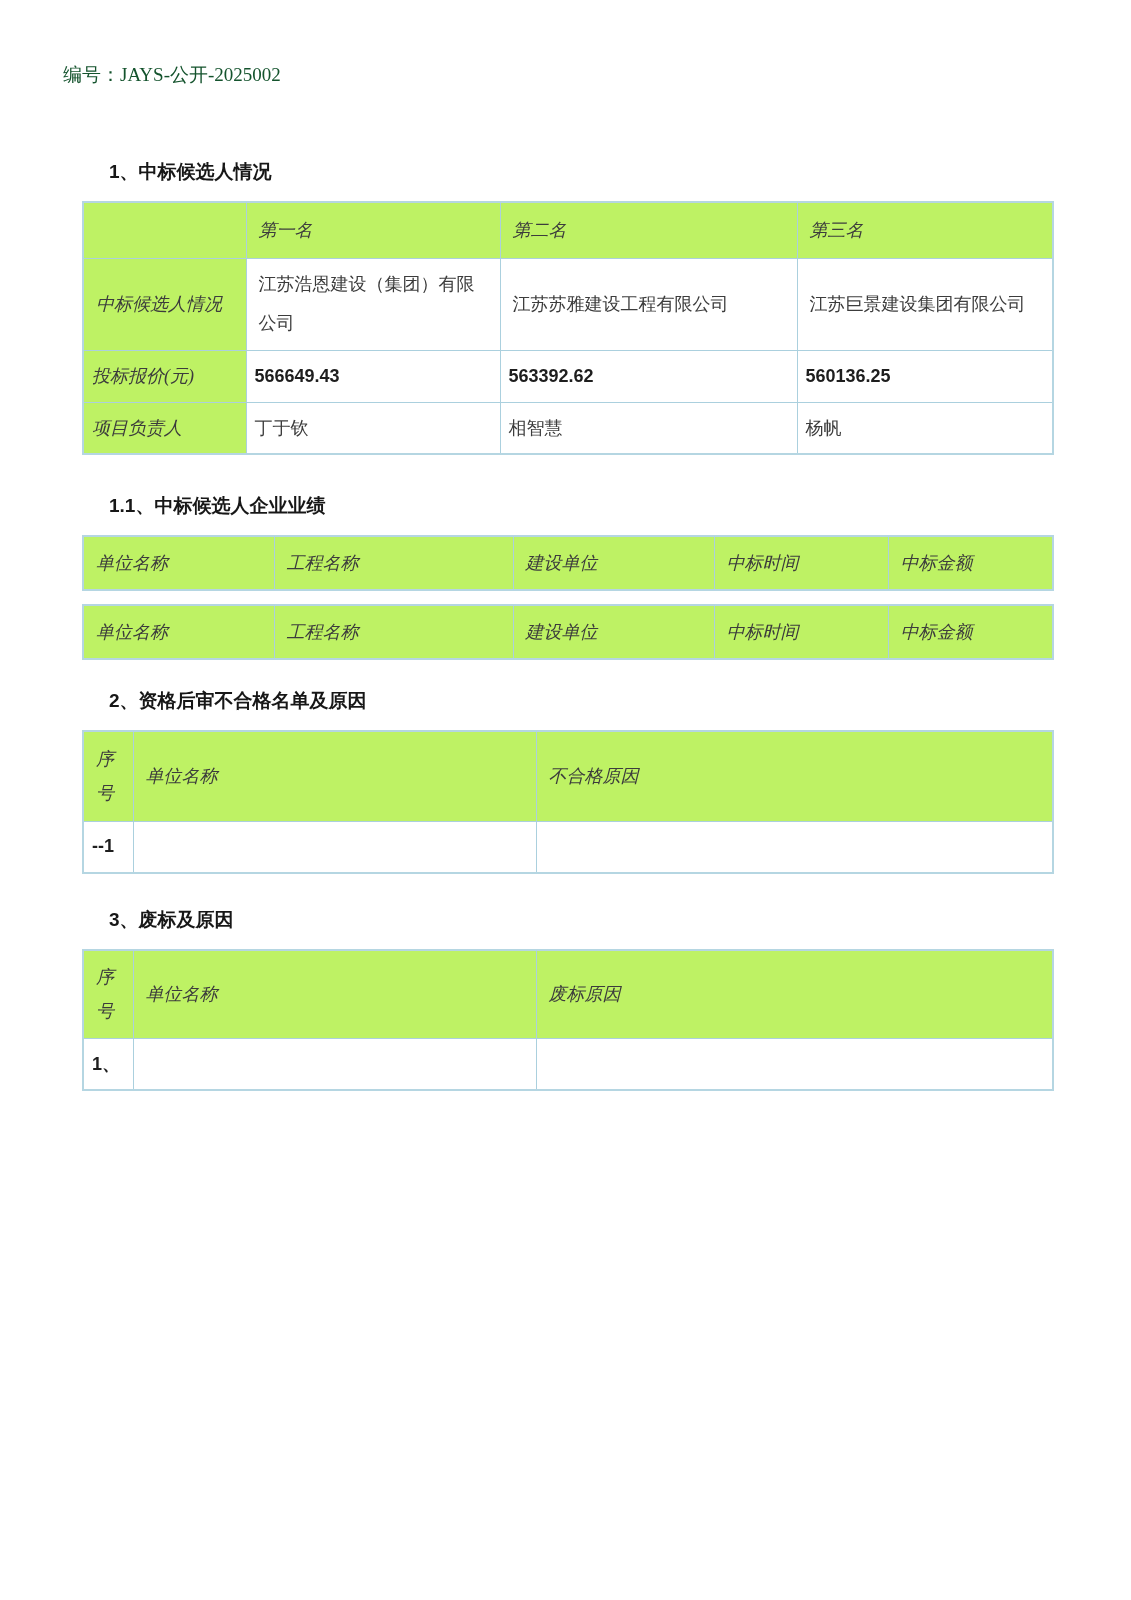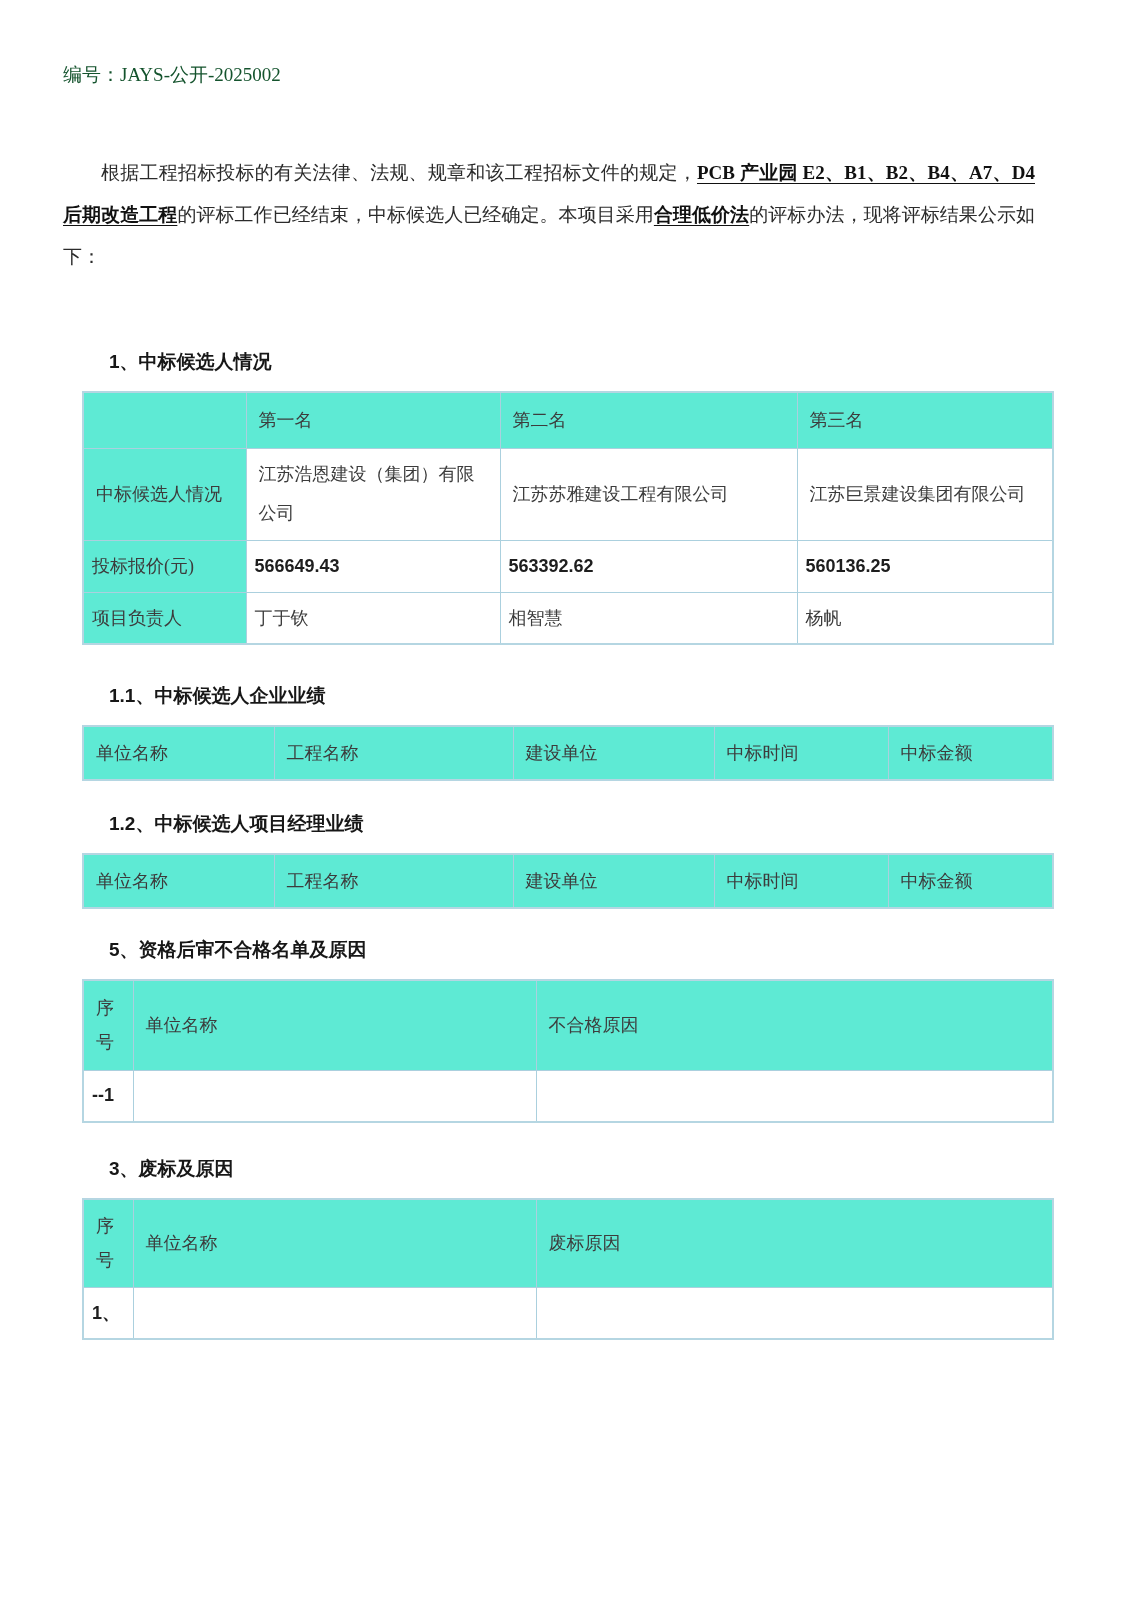--- a/index.html
+++ b/index.html
@@ -67,42 +67,41 @@
   td, th {
     border: 1px solid #abd0de;
     padding: 4px 12px;
     font-size: 18px;
     font-weight: normal;
     text-align: left;
     vertical-align: middle;
     color: #3c3c3c;
     overflow: hidden;
   }
-  th { background: #5eead4; }
+  th { background: #bef264; font-style: italic; }
   .h56 th { height: 56px; }
   .h92 td, .h92 th { height: 92px; line-height: 2.15; }
   .h52 td, .h52 th { height: 52px; padding-left: 8px; }
   .h54 th { height: 54px; }
   .h90 th { height: 90px; line-height: 1.9; }
   .h88 th { height: 88px; line-height: 1.9; }
   .num {
     font-family: "Liberation Sans", sans-serif;
     font-weight: bold;
     color: #1e1e1e;
   }
 </style>
 </head>
 <body>
 
 <div class="content">
 
 
   <p class="doc-number"><span>编号：</span><span>JAYS-公开-2025002</span></p>
 
-  <p class="intro"><span>根据工程招标投标的有关法律、法规、规章和该工程招标文件的规定，</span><span class="em">PCB 产业园 E2、B1、B2、B4、A7、D4后期改造工程</span><span>的评标工作已经结束，中标候选人已经确定。本项目采用</span><span class="em">合理低价法</span><span>的评标办法，现将评标结果公示如下：</span></p>
 
   <h2 class="sec-heading mt-s1">1、中标候选人情况</h2>
   <table>
     <colgroup>
       <col style="width:163px">
         <col style="width:254px">
         <col style="width:297px">
         <col style="width:256px">
     </colgroup>
     <tbody>
@@ -146,41 +145,40 @@
         <tr class="h54">
       <th>单位名称</th>
       <th>工程名称</th>
       <th>建设单位</th>
       <th>中标时间</th>
       <th>中标金额</th>
     </tr>
   </tbody>
     </table>
 
-  <h2 class="sec-heading mt-s12">1.2、中标候选人项目经理业绩</h2>
   <table>
     <colgroup>
       <col style="width:191px">
         <col style="width:239px">
         <col style="width:201px">
         <col style="width:174px">
         <col style="width:165px">
     </colgroup>
     <tbody>
         <tr class="h54">
       <th>单位名称</th>
       <th>工程名称</th>
       <th>建设单位</th>
       <th>中标时间</th>
       <th>中标金额</th>
     </tr>
   </tbody>
     </table>
 
-  <h2 class="sec-heading mt-s2">5、资格后审不合格名单及原因</h2>
+  <h2 class="sec-heading mt-s2">2、资格后审不合格名单及原因</h2>
   <table>
     <colgroup>
       <col style="width:50px">
         <col style="width:403px">
         <col style="width:517px">
     </colgroup>
     <tbody>
         <tr class="h90">
       <th>序号</th>
       <th>单位名称</th>

